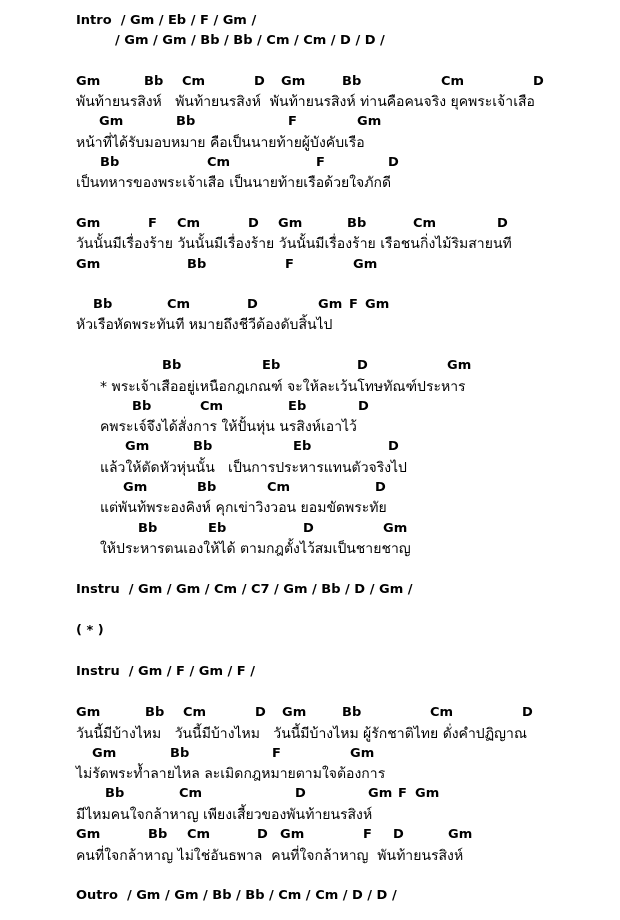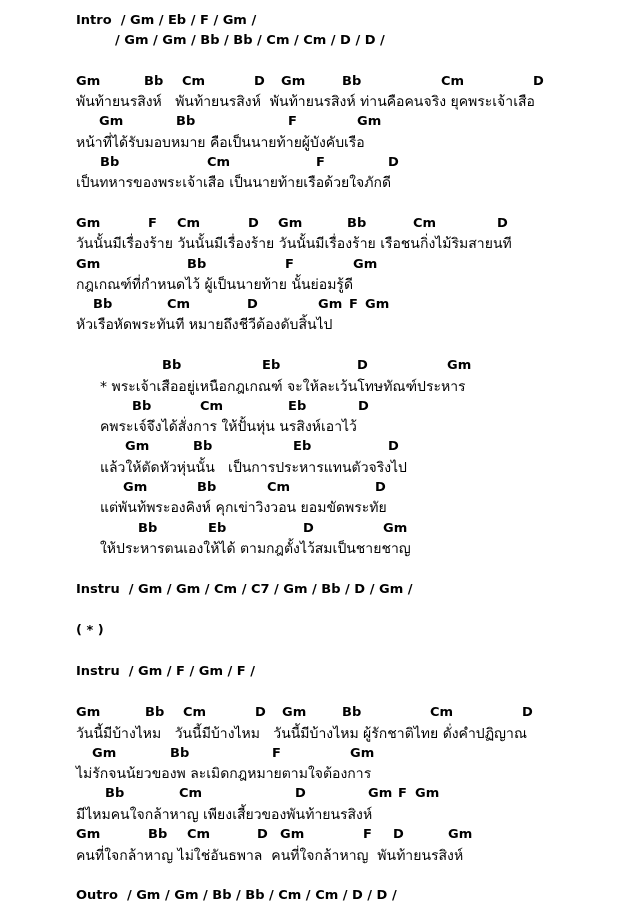--- a/index.html
+++ b/index.html
@@ -66,23 +66,20 @@
     <span class="chord" style="left:497px">D</span>
   </div>
   <div class="line" style="top:233px">
     <span class="lyric" style="left:76px">วันนั้นมีเรื่องร้าย วันนั้นมีเรื่องร้าย วันนั้นมีเรื่องร้าย เรือชนกิ่งไม้ริมสายนที</span>
   </div>
   <div class="line" style="top:254px">
     <span class="chord" style="left:76px">Gm</span>
     <span class="chord" style="left:187px">Bb</span>
     <span class="chord" style="left:285px">F</span>
     <span class="chord" style="left:353px">Gm</span>
-  </div>
-  <div class="line" style="top:274px">
-    <span class="lyric" style="left:76px">กฎเกณฑ์ที่กำหนดไว้ ผู้เป็นนายท้าย นั้นย่อมรู้ดี</span>
   </div>
   <div class="line" style="top:294px">
     <span class="chord" style="left:93px">Bb</span>
     <span class="chord" style="left:167px">Cm</span>
     <span class="chord" style="left:247px">D</span>
     <span class="chord" style="left:318px">Gm</span>
     <span class="chord" style="left:349px">F</span>
     <span class="chord" style="left:365px">Gm</span>
   </div>
   <div class="line" style="top:314px">
@@ -158,21 +155,21 @@
   <div class="line" style="top:723px">
     <span class="lyric" style="left:76px">วันนี้มีบ้างไหม   วันนี้มีบ้างไหม   วันนี้มีบ้างไหม ผู้รักชาติไทย ดั่งคำปฏิญาณ</span>
   </div>
   <div class="line" style="top:743px">
     <span class="chord" style="left:92px">Gm</span>
     <span class="chord" style="left:170px">Bb</span>
     <span class="chord" style="left:272px">F</span>
     <span class="chord" style="left:350px">Gm</span>
   </div>
   <div class="line" style="top:763px">
-    <span class="lyric" style="left:76px">ไม่รักจนน้ยวของพ ละเมิดกฎหมายตามใจต้องการ</span>
+    <span class="lyric" style="left:76px">ไม่รัดพระท้ำลายไหล ละเมิดกฎหมายตามใจต้องการ</span>
   </div>
   <div class="line" style="top:783px">
     <span class="chord" style="left:105px">Bb</span>
     <span class="chord" style="left:179px">Cm</span>
     <span class="chord" style="left:295px">D</span>
     <span class="chord" style="left:368px">Gm</span>
     <span class="chord" style="left:398px">F</span>
     <span class="chord" style="left:415px">Gm</span>
   </div>
   <div class="line" style="top:804px">

